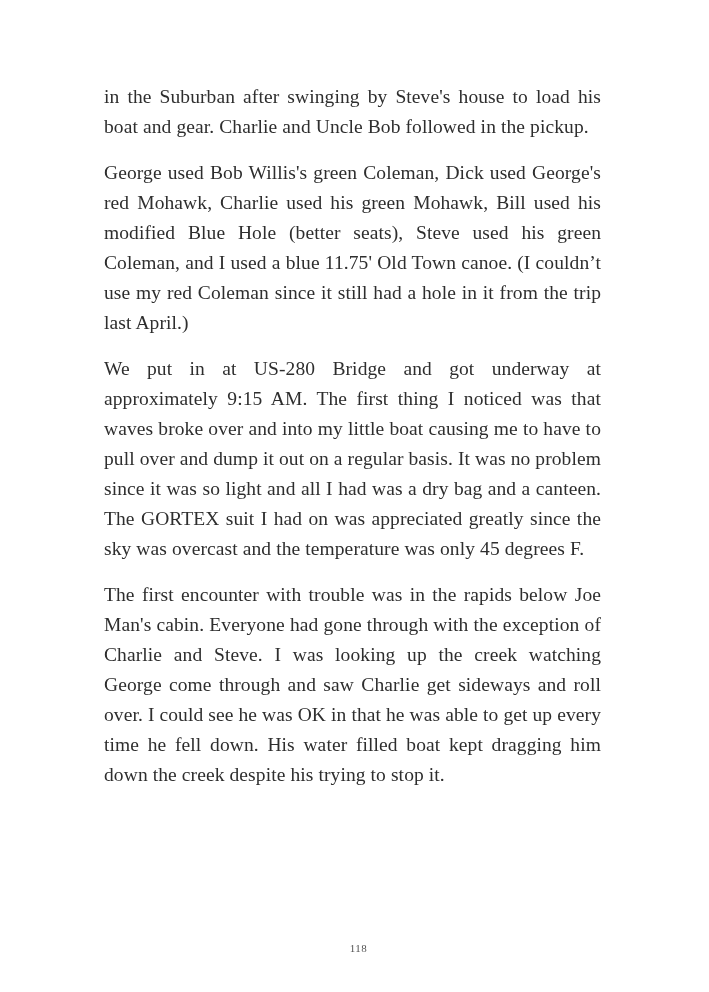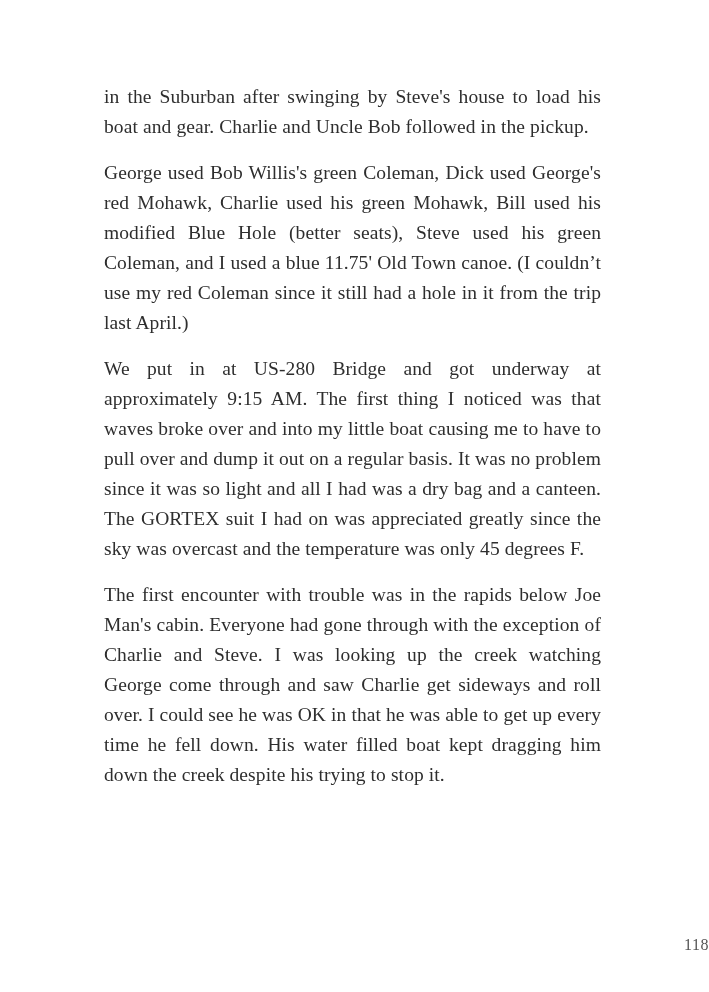--- a/index.html
+++ b/index.html
@@ -30,22 +30,22 @@
     text-align: justify;
     text-justify: inter-word;
     letter-spacing: 0.1px;
     color: #2e2e2e;
   }
   .page-number {
     position: absolute;
     bottom: 38px;
     left: 8px;
     right: 0;
-    text-align: right;
-    font-size: 16px;
+    text-align: center;
+    font-size: 11px;
     color: #555555;
     letter-spacing: 0.5px;
     font-family: "Liberation Serif", "DejaVu Serif", serif;
   }
 </style>
 </head>
 <body>
 
 <div class="page">
   <div class="content">

